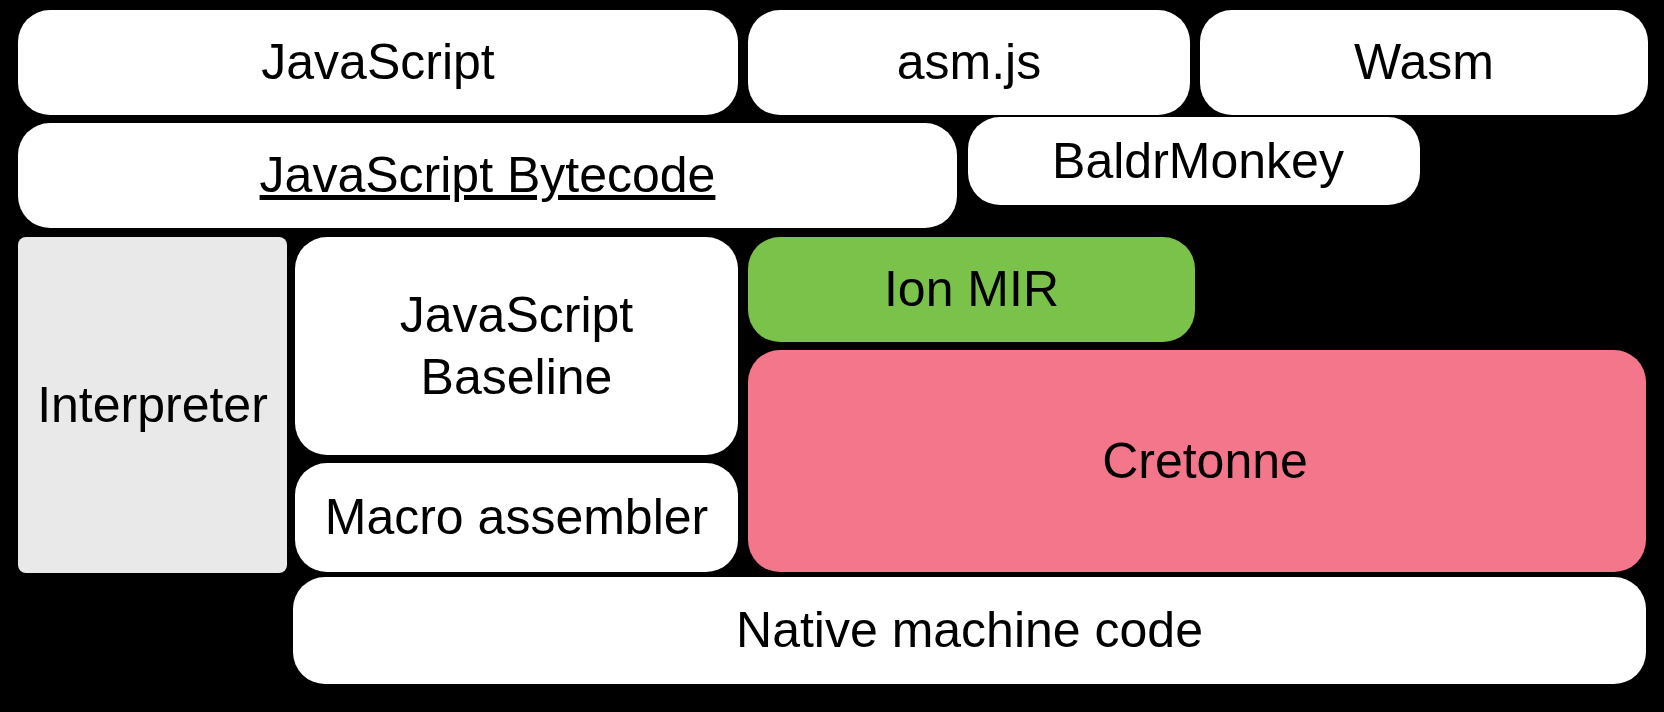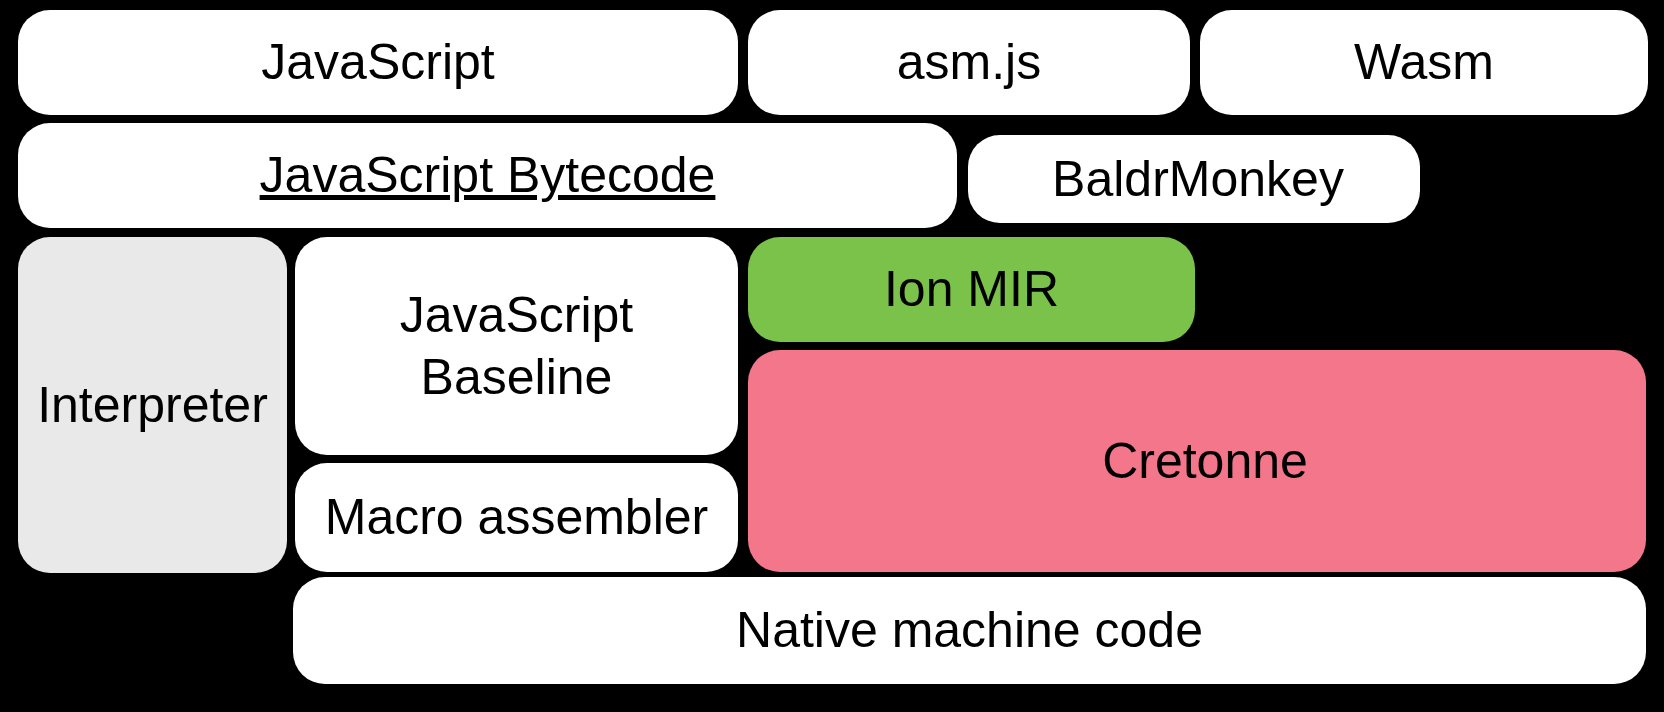--- a/index.html
+++ b/index.html
@@ -33,21 +33,21 @@
   .label-multiline {
     display: flex;
     flex-direction: column;
     align-items: center;
   }
   
   .b-javascript          { left: 18px;   top: 10px;  width: 720px;  height: 105px; }
   .b-asmjs               { left: 748px;  top: 10px;  width: 442px;  height: 105px; }
   .b-wasm                { left: 1200px; top: 10px;  width: 448px;  height: 105px; }
   .b-bytecode            { left: 18px;   top: 123px; width: 939px;  height: 105px; }
-  .b-baldrmonkey         { left: 968px;  top: 135px; width: 452px;  height: 88px; padding-left: 8px; }
+  .b-baldrmonkey         { left: 968px;  top: 117px; width: 452px;  height: 88px; padding-left: 8px; }
   .b-interpreter         { left: 18px;   top: 237px; width: 269px;  height: 336px; }
   .b-baseline            { left: 295px;  top: 237px; width: 443px;  height: 218px; }
   .b-ionmir              { left: 748px;  top: 237px; width: 447px;  height: 105px; }
   .b-cretonne            { left: 748px;  top: 350px; width: 898px;  height: 222px; }
   .b-macroassembler      { left: 295px;  top: 463px; width: 443px;  height: 109px; }
   .b-nativemachinecode   { left: 293px;  top: 577px; width: 1353px; height: 107px; }
 </style>
 </head>
 <body>
 
@@ -66,21 +66,21 @@
   </div>
 
   <div class="box b-bytecode" style="background-color: rgb(255, 255, 255); text-decoration: underline;">
     <span class="label">JavaScript Bytecode</span>
   </div>
 
   <div class="box b-baldrmonkey" style="background-color: rgb(255, 255, 255);">
     <span class="label">BaldrMonkey</span>
   </div>
 
-  <div class="box b-interpreter" style="background-color: rgb(233, 233, 233);">
+  <div class="box b-interpreter" style="background-color: rgb(233, 233, 233); border-radius: 8px;">
     <span class="label">Interpreter</span>
   </div>
 
   <div class="box b-baseline" style="background-color: rgb(255, 255, 255);">
     <span class="label label-multiline">
       <span>JavaScript</span>
       <span>Baseline</span>
     </span>
   </div>
 

